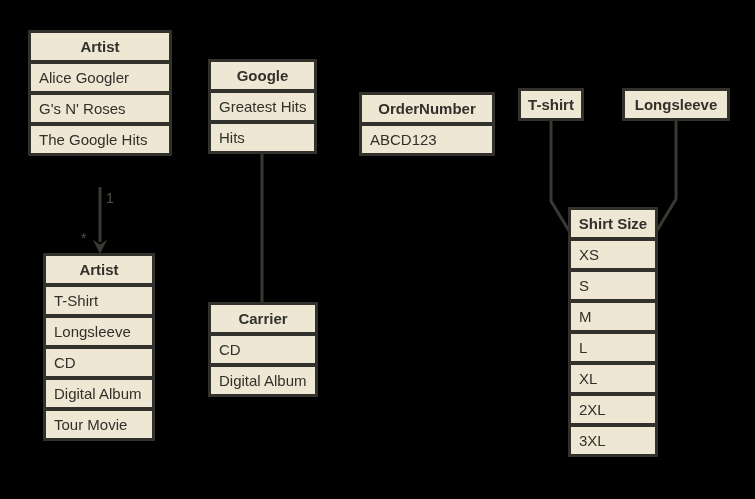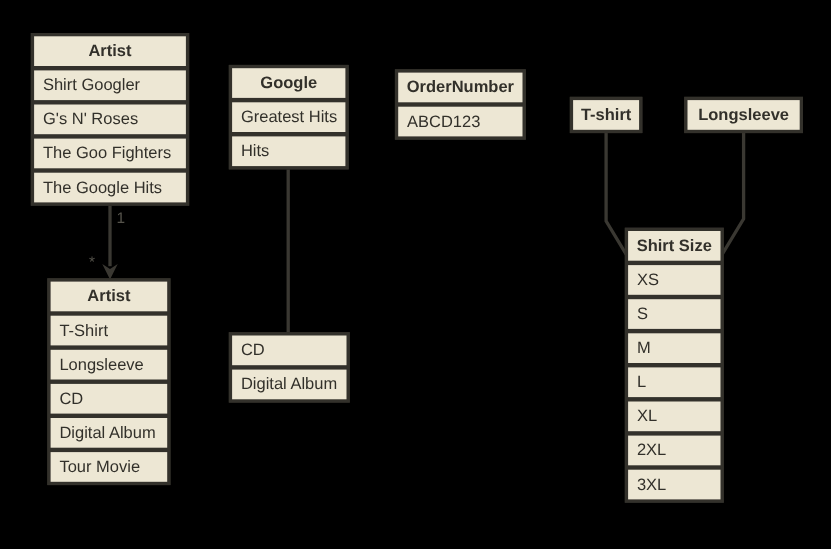--- a/index.html
+++ b/index.html
@@ -40,47 +40,47 @@
 
     <line class="conn" x1="262" y1="154" x2="262" y2="302"></line>
 
     <polyline class="conn" points="551,121 551,201 577,244"></polyline>
 
     <polyline class="conn" points="676,121 676,199 650,242"></polyline>
   </svg>
 
   <div class="tbl" style="left:28px;top:30px;width:144px">
     <div class="cell hdr">Artist</div>
-    <div class="cell">Shirt Googler</div>
+    <div class="cell">Alice Googler</div>
     <div class="cell">G's N' Roses</div>
-    <div class="cell">The Goo Fighters</div>
     <div class="cell">The Google Hits</div>
   </div>
 
   <div class="tbl" style="left:43px;top:253px;width:112px">
     <div class="cell hdr">Artist</div>
     <div class="cell">T-Shirt</div>
     <div class="cell">Longsleeve</div>
     <div class="cell">CD</div>
     <div class="cell">Digital Album</div>
     <div class="cell">Tour Movie</div>
   </div>
 
   <div class="tbl" style="left:208px;top:59px;width:109px">
     <div class="cell hdr">Google</div>
     <div class="cell">Greatest Hits</div>
     <div class="cell">Hits</div>
   </div>
 
   <div class="tbl" style="left:208px;top:302px;width:110px">
+    <div class="cell hdr">Carrier</div>
     <div class="cell">CD</div>
     <div class="cell">Digital Album</div>
   </div>
 
-  <div class="tbl" style="left:359px;top:63px;width:119px">
+  <div class="tbl" style="left:359px;top:92px;width:136px">
     <div class="cell hdr">OrderNumber</div>
     <div class="cell">ABCD123</div>
   </div>
 
   <div class="tbl" style="left:518px;top:88px;width:66px">
     <div class="cell hdr">T-shirt</div>
   </div>
 
   <div class="tbl" style="left:622px;top:88px;width:108px">
     <div class="cell hdr">Longsleeve</div>

